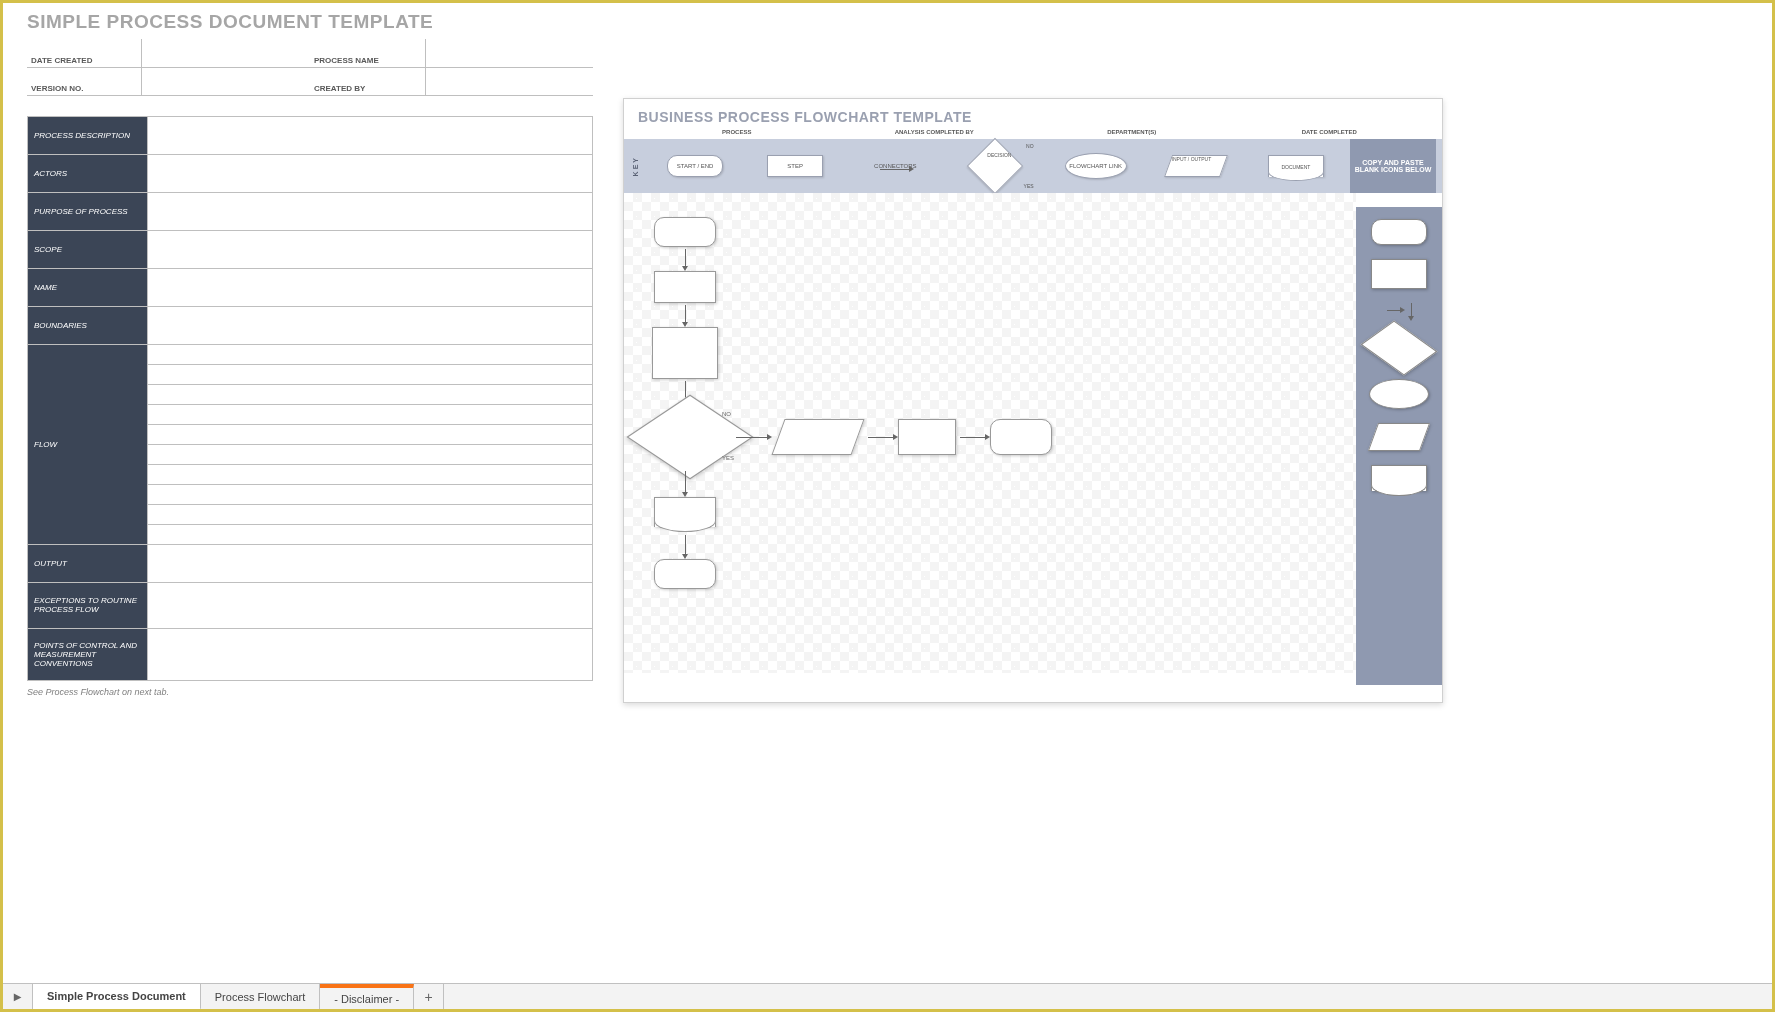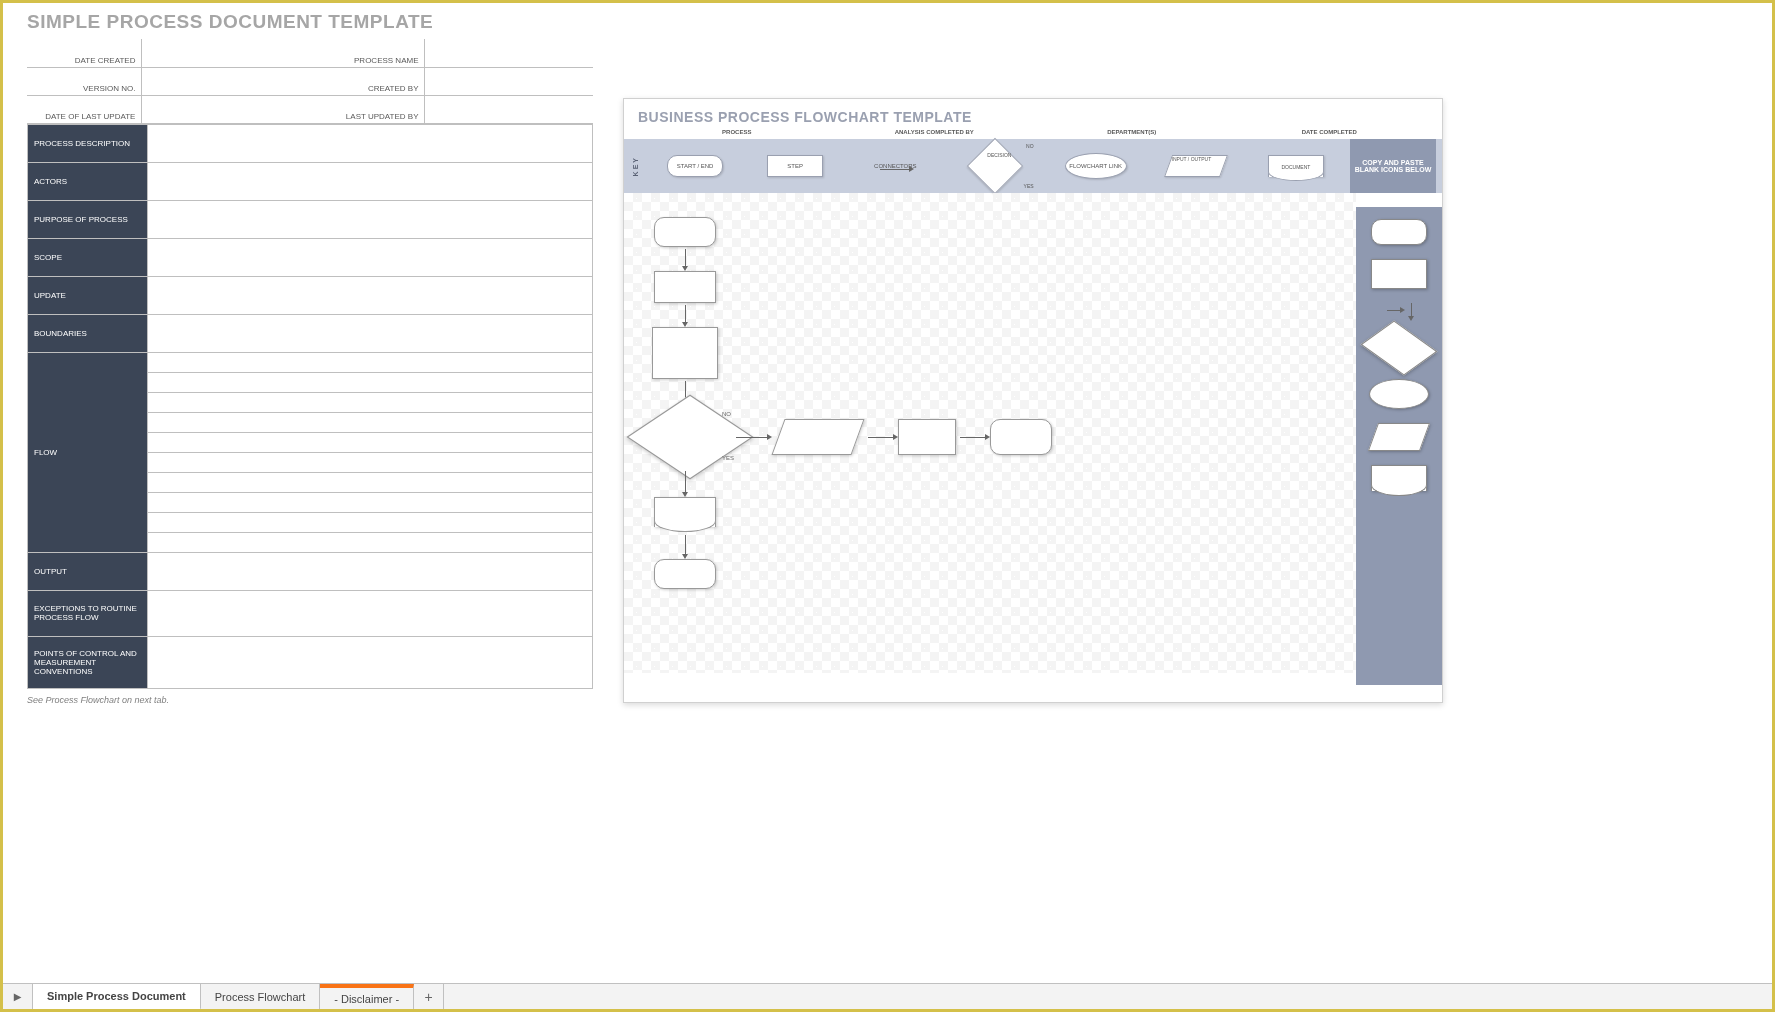--- a/index.html
+++ b/index.html
@@ -34,32 +34,34 @@
   }
   .meta-grid td {
     border-bottom: 1px solid #bfbfbf;
     font-size: 8px;
     color: #595959;
     padding: 2px 4px;
     height: 28px;
   }
   .meta-grid td.label-cell {
     width: 120px;
-    text-align: right;
+    text-align: left;
     vertical-align: bottom;
-    font-weight: normal;
+    font-weight: bold;
     padding-right: 6px;
   }
   .meta-grid td.val-cell {
     width: 180px;
     border-left: 1px solid #bfbfbf;
   }
   .section-table {
     width: 100%;
     border-collapse: collapse;
+    margin-top: 20px;
+    font-style: italic;
   }
   .section-table td {
     border: 1px solid #bfbfbf;
     font-size: 8px;
   }
   .section-table td.sec-label {
     background: #3b4556;
     color: #fff;
     width: 120px;
     padding: 6px;
@@ -311,26 +313,20 @@
         <td class="val-cell"></td>
         <td class="label-cell">PROCESS NAME</td>
         <td class="val-cell"></td>
       </tr>
       <tr>
         <td class="label-cell">VERSION NO.</td>
         <td class="val-cell"></td>
         <td class="label-cell">CREATED BY</td>
         <td class="val-cell"></td>
       </tr>
-      <tr>
-        <td class="label-cell">DATE OF LAST UPDATE</td>
-        <td class="val-cell"></td>
-        <td class="label-cell">LAST UPDATED BY</td>
-        <td class="val-cell"></td>
-      </tr>
     </tbody>
       </table>
 
     <table class="section-table">
       <tbody>
           <tr>
             <td class="sec-label">PROCESS DESCRIPTION</td>
             <td class="sec-val"></td>
           </tr>
       <tr>
@@ -339,21 +335,21 @@
           </tr>
       <tr>
             <td class="sec-label">PURPOSE OF PROCESS</td>
             <td class="sec-val"></td>
           </tr>
       <tr>
             <td class="sec-label">SCOPE</td>
             <td class="sec-val"></td>
           </tr>
       <tr>
-            <td class="sec-label">UPDATE</td>
+            <td class="sec-label">NAME</td>
             <td class="sec-val"></td>
           </tr>
       <tr>
             <td class="sec-label">BOUNDARIES</td>
             <td class="sec-val"></td>
           </tr>
       <tr class="flow-row">
             <td class="sec-label" rowspan="10">FLOW</td>
             <td class="sec-val"></td>
           </tr>

